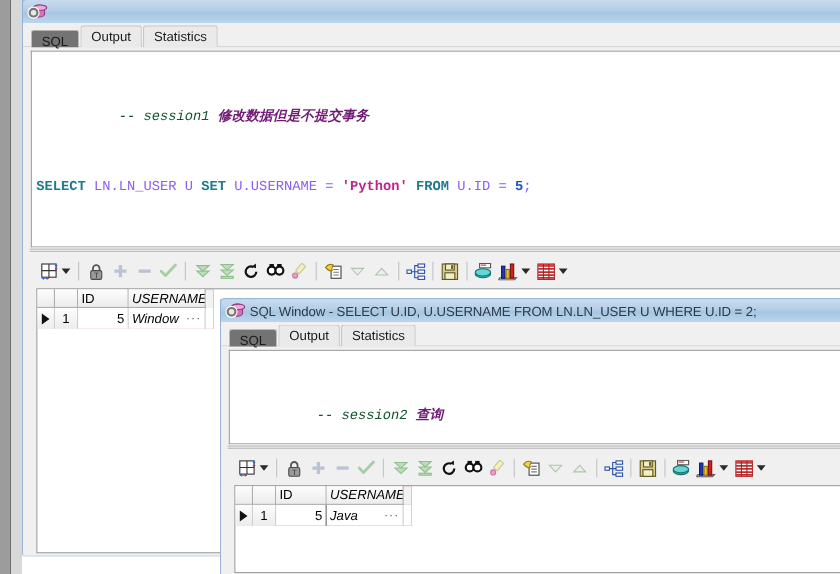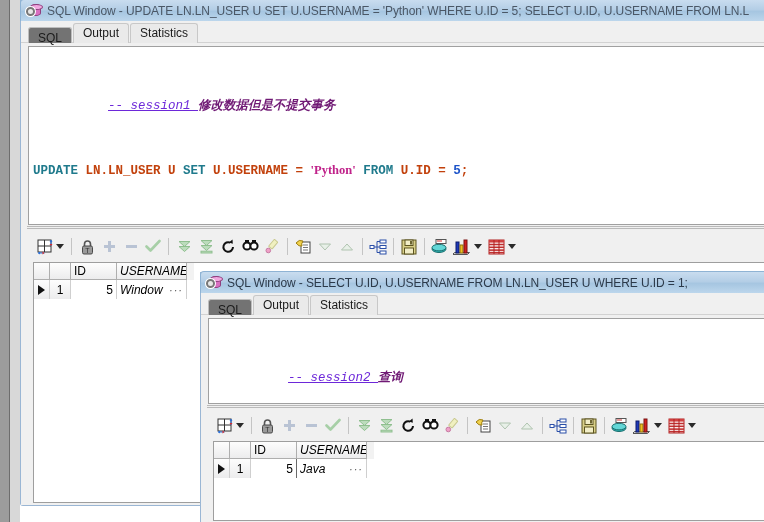--- a/index.html
+++ b/index.html
@@ -106,24 +106,24 @@
     border: 1px solid #a0a0a0;
     border-right: none;
     overflow: hidden;
     padding: 2px 0 0 4px;
     font-family: "Liberation Mono", "DejaVu Sans Mono", monospace;
     font-size: 12.5px;
     line-height: 16px;
     white-space: pre;
   }
   .sql-kw      { color: #1f7a8c; font-weight: bold; }
-  .sql-plain   { color: #c2410c; font-weight: bold; }
-  .sql-str     { color: #c0228a; font-weight: bold; font-family: Liberation Serif, serif; }
+  .sql-plain   { color: #8b5cf6; font-weight: normal; }
+  .sql-str     { color: #c0228a; font-weight: bold; }
   .sql-num     { color: #1b52c8; font-weight: bold; }
-  .sql-comment { color: #6d28d9; font-style: italic; text-decoration: underline; }
+  .sql-comment { color: #14532d; font-style: italic; }
   .sql-cn      { color: #701a75; font-style: italic; font-family: "Liberation Sans", sans-serif; font-weight: bold; }
 
   
   .splitter {
     height: 7px;
     background: #f0f0f0;
     position: relative;
   }
   .splitter::before {
     content: ""; position: absolute; left: 6px; right: 2px; top: 1px;
@@ -209,35 +209,34 @@
   <div class="app-edge-line"></div>
   <div class="app-edge-light"></div>
 
   <div class="window" style="left:20px; top:0; width:760px; height:506px; border-top:none;">
 
     <div class="win-title" style="position:absolute; left:-1px; top:-1px; width:761px;">
       <span class="db-icon">
         <span class="cyl"></span>
           <span class="gear"></span>
       </span>
-      <span class="win-title-text">SQL Window - UPDATE LN.LN_USER U SET U.USERNAME = 'Python' WHERE U.ID = 5; SELECT U.ID, U.USERNAME FROM LN.L</span>
     </div>
 
     <div class="tabstrip" style="position:absolute; left:0; top:21px; width:759px;">
       <div class="tab active">SQL</div>
       <div class="tab">Output</div>
       <div class="tab">Statistics</div>
     </div>
 
     <div class="editor-wrap" style="position:absolute; left:0; top:43px; width:759px; height:182px;">
       <div class="editor" style="height:179px;">
         <div>
           <span class="sql-comment">-- session1 </span><span class="sql-cn">修改数据但是不提交事务</span>
         </div>
-        <div><span class="sql-kw">UPDATE</span><span class="sql-plain"> LN.LN_USER U </span><span class="sql-kw">SET</span><span class="sql-plain"> U.USERNAME = </span><span class="sql-str">'Python'</span><span class="sql-plain"> </span><span class="sql-kw">FROM</span><span class="sql-plain"> U.ID = </span><span class="sql-num">5</span><span class="sql-plain">;</span></div>
+        <div><span class="sql-kw">SELECT</span><span class="sql-plain"> LN.LN_USER U </span><span class="sql-kw">SET</span><span class="sql-plain"> U.USERNAME = </span><span class="sql-str">'Python'</span><span class="sql-plain"> </span><span class="sql-kw">FROM</span><span class="sql-plain"> U.ID = </span><span class="sql-num">5</span><span class="sql-plain">;</span></div>
         <div>&nbsp;</div>
         
       </div>
     </div>
 
     <div class="splitter" style="position:absolute; left:0; top:225px; width:759px;"></div>
 
     <div class="gridbar" style="position:absolute; left:0; top:233px; width:759px;">
 
       <div class="tb-btn">
@@ -414,21 +413,21 @@
     </div>
   </div>
 
   <div class="window" style="left:200px; top:272px; width:575px; height:252px; z-index:10;">
 
     <div class="win-title" style="position:absolute; left:-1px; top:-1px; width:576px;">
       <span class="db-icon">
         <span class="cyl"></span>
           <span class="gear"></span>
       </span>
-      <span class="win-title-text" style="color:#2c3a4a;">SQL Window - SELECT U.ID, U.USERNAME FROM LN.LN_USER U WHERE U.ID = 1;</span>
+      <span class="win-title-text" style="color:#2c3a4a;">SQL Window - SELECT U.ID, U.USERNAME FROM LN.LN_USER U WHERE U.ID = 2;</span>
     </div>
 
     <div class="tabstrip" style="position:absolute; left:0; top:21px; width:573px;">
       <div class="tab active">SQL</div>
       <div class="tab">Output</div>
       <div class="tab">Statistics</div>
     </div>
 
     <div class="editor-wrap" style="position:absolute; left:0; top:43px; width:573px; height:89px;">
       <div class="editor" style="height:86px;">

